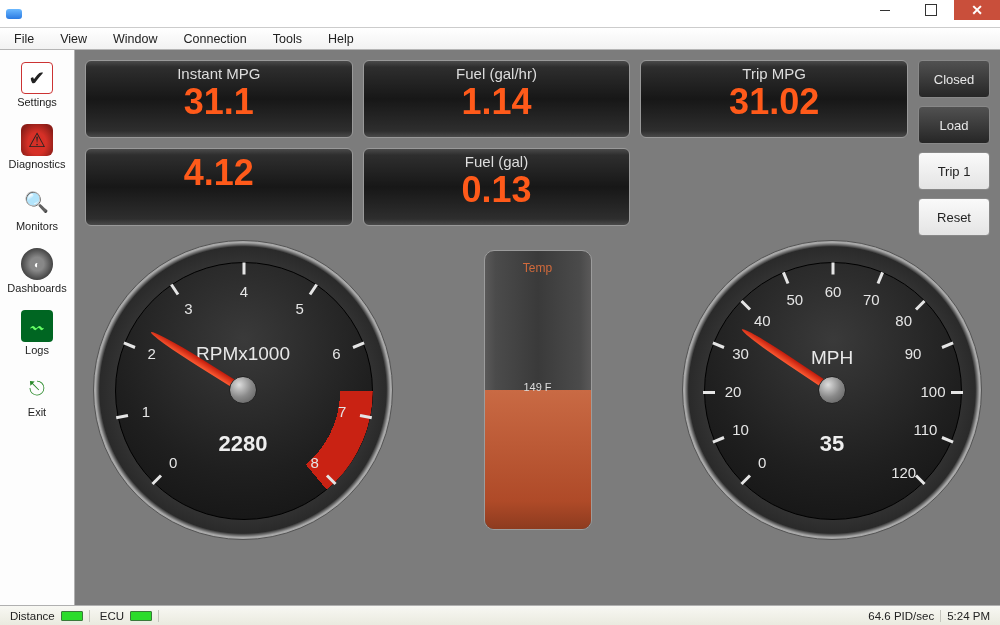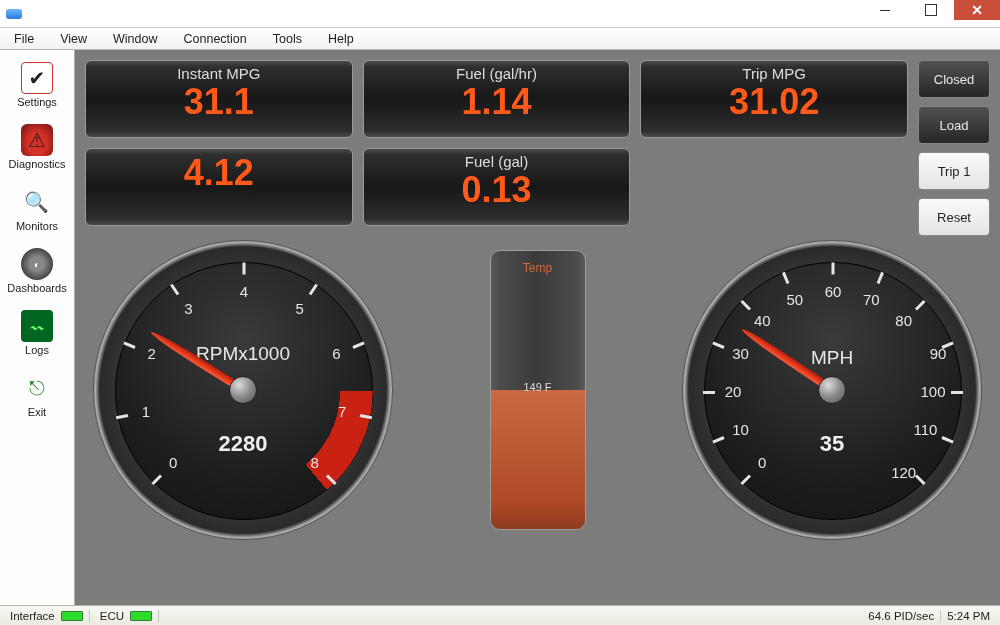--- a/index.html
+++ b/index.html
@@ -49,21 +49,21 @@
   }
   .gauge-hub { position:absolute; left:50%; top:50%; width:28px; height:28px; margin-left:-14px; margin-top:-14px; border-radius:50%; background:radial-gradient(circle at 35% 30%, #ddd 0%, #8a8a8a 50%, #555 100%); border:1px solid #222; z-index:5; }
   .needle { position:absolute; left:50%; top:50%; width:115px; height:8px; background:linear-gradient(180deg,#ff5b33 0%, #c01a0a 100%); transform-origin:5% 50%; margin-left:-5px; margin-top:-4px; border-radius:0 50% 50% 0; z-index:4; }
   .needle::after{content:"";position:absolute;right:-2px;top:-3px;width:0;height:0;}
   .gauge-title { position:absolute; width:100%; text-align:center; top:102px; color:#e8e8e8; font-size:19px; font-weight:500; }
   .gauge-value { position:absolute; width:100%; text-align:center; top:190px; color:#eee; font-size:22px; font-weight:600; }
   .tick-label { position:absolute; color:#e5e5e5; font-size:15px; font-weight:500; transform:translate(-50%,-50%); }
   .tick { position:absolute; width:12px; height:3px; background:#e5e5e5; transform-origin:left center; }
   
   .bars { display:flex; gap:20px; }
-  .bar { width:96px; height:280px; border-radius:10px; border:1px solid #9c9c9c; background:linear-gradient(90deg,#5a5959 0%, #4b4b4b 10%, #3a3a3a 50%, #4b4b4b 90%, #5a5959 100%); position:relative; overflow:hidden; }
+  .bar { width:108px; height:280px; border-radius:10px; border:1px solid #9c9c9c; background:linear-gradient(90deg,#5a5959 0%, #4b4b4b 10%, #3a3a3a 50%, #4b4b4b 90%, #5a5959 100%); position:relative; overflow:hidden; }
   .bar-title { text-align:center; color:#d06a3c; font-size:12px; margin-top:10px; font-weight:500;}
   .bar-fill { position:absolute; left:0; right:0; bottom:0; }
   .bar-fill.temp { height:50%; background:linear-gradient(180deg,#c96a44 0%, #af4a28 80%, #8d3b1f 100%); }
   .bar-fill.load { height:20%; background:linear-gradient(180deg,#c96a44 0%, #af4a28 80%, #8d3b1f 100%); }
   .bar-text { position:absolute; width:100%; text-align:center; color:#ddd; font-size:11px; }
   
   .statusbar { height:20px; background:linear-gradient(#f8f8f3,#eaeadf); border-top:1px solid #b0b0b0; display:flex; align-items:center; font-size:11.5px; color:#222; padding:0 4px; justify-content:space-between; }
   .status-left { display:flex; gap:4px; align-items:center; }
   .status-cell { display:flex; align-items:center; gap:6px; padding:0 6px; border-right:1px solid #c5c5bd; height:100%; }
   .led { width:22px; height:10px; background:#2bdc2b; border:1px solid #3a7a3a; border-radius:1px; }
@@ -206,37 +206,37 @@
           <div class="tick-label" style="left: 79.2893px; top: 79.2893px;">40</div>
           <div class="tick" style="left: 66.5614px; top: 66.5614px; transform: rotate(-135deg);"></div>
           <div class="tick-label" style="left: 111.732px; top: 57.612px;">50</div>
           <div class="tick" style="left: 104.843px; top: 40.9822px; transform: rotate(-112.5deg);"></div>
           <div class="tick-label" style="left: 150px; top: 50px;">60</div>
           <div class="tick" style="left: 150px; top: 32px; transform: rotate(-90deg);"></div>
           <div class="tick-label" style="left: 188.268px; top: 57.612px;">70</div>
           <div class="tick" style="left: 195.157px; top: 40.9822px; transform: rotate(-67.5deg);"></div>
           <div class="tick-label" style="left: 220.711px; top: 79.2893px;">80</div>
           <div class="tick" style="left: 233.439px; top: 66.5614px; transform: rotate(-45deg);"></div>
-          <div class="tick-label" style="left: 255px; top: 111.732px;">90</div>
+          <div class="tick-label" style="left: 230px; top: 111.732px;">90</div>
           <div class="tick" style="left: 259.018px; top: 104.843px; transform: rotate(-22.5deg);"></div>
           <div class="tick-label" style="left: 250px; top: 150px;">100</div>
           <div class="tick" style="left: 268px; top: 150px; transform: rotate(0deg);"></div>
           <div class="tick-label" style="left: 242.388px; top: 188.268px;">110</div>
           <div class="tick" style="left: 259.018px; top: 195.157px; transform: rotate(22.5deg);"></div>
           <div class="tick-label" style="left: 220.711px; top: 231px;">120</div>
           <div class="tick" style="left: 233.439px; top: 233.439px; transform: rotate(45deg);"></div>
         </div>
     </div>
   </div>
 </div>
 
 <div class="statusbar">
   <div class="status-left">
     <div class="status-cell">
-      <span>Interface</span>
+      <span>Distance</span>
       <div class="led"></div>
     </div>
     <div class="status-cell">
       <span>ECU</span>
       <div class="led"></div>
     </div>
   </div>
   <div class="status-right">
     <div class="status-cell">64.6 PID/sec</div>
     <div class="status-cell" style="border-right:none">5:24 PM</div>

